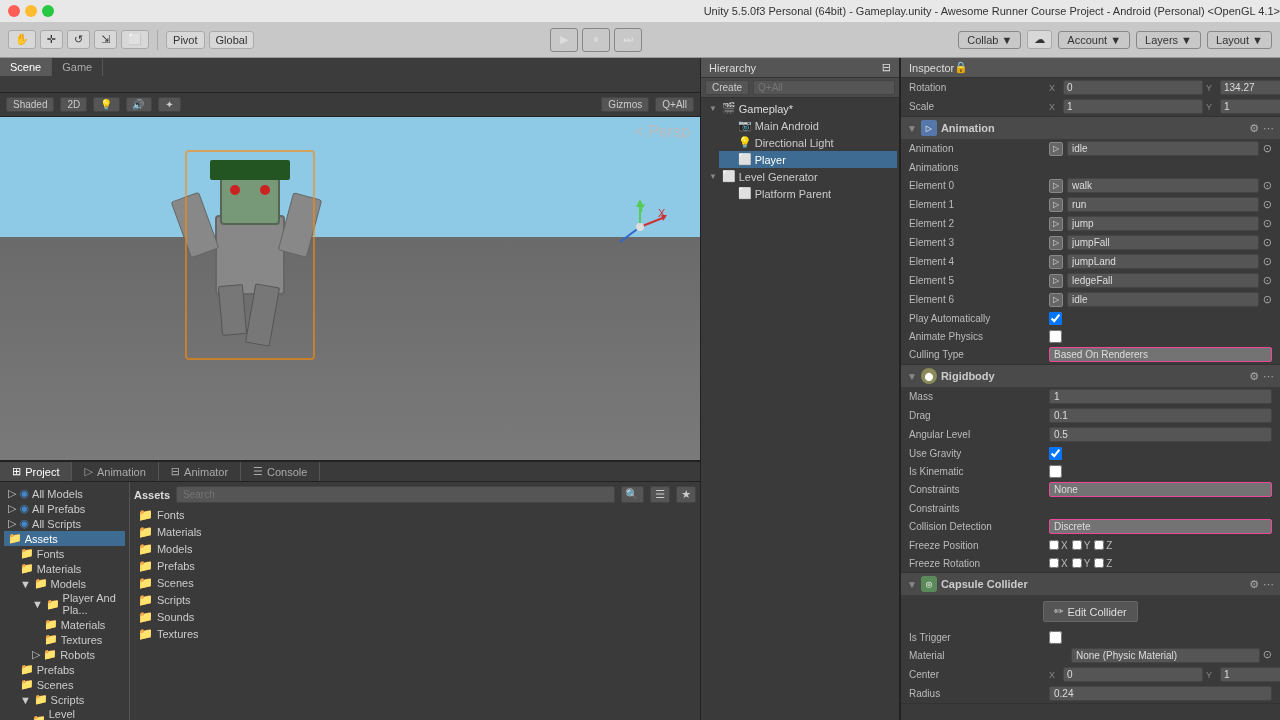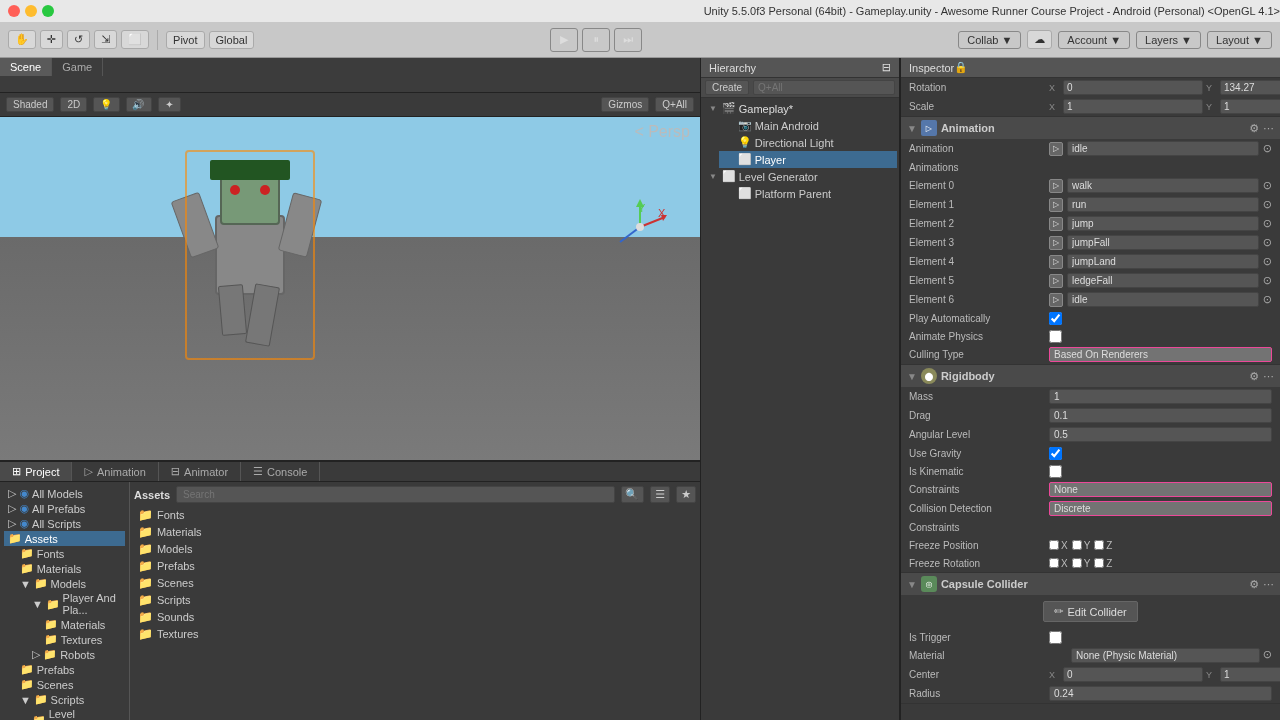--- a/index.html
+++ b/index.html
@@ -492,27 +492,27 @@
         <span class="inspector-label">Is Kinematic</span>
         <input type="checkbox" class="checkbox-input" style="">
       </div>
       <div class="inspector-row">
         <span class="inspector-label">Constraints</span>
         <select class="dropdown-select">
           <option>None</option>
         </select>
       </div>
       <div class="inspector-row">
+        <span class="inspector-label">Constraints</span>
+      </div>
+      <div class="inspector-row">
         <span class="inspector-label">Collision Detection</span>
         <select class="dropdown-select">
           <option>Discrete</option>
         </select>
-      </div>
-      <div class="inspector-row">
-        <span class="inspector-label">Constraints</span>
       </div>
       <div class="inspector-row">
         <span class="inspector-label">Freeze Position</span>
         <div class="freeze-row">
           <div class="freeze-item">
             <input type="checkbox" class="small-checkbox" style=""> X
           </div>
           <div class="freeze-item">
             <input type="checkbox" class="small-checkbox" style=""> Y
           </div>

